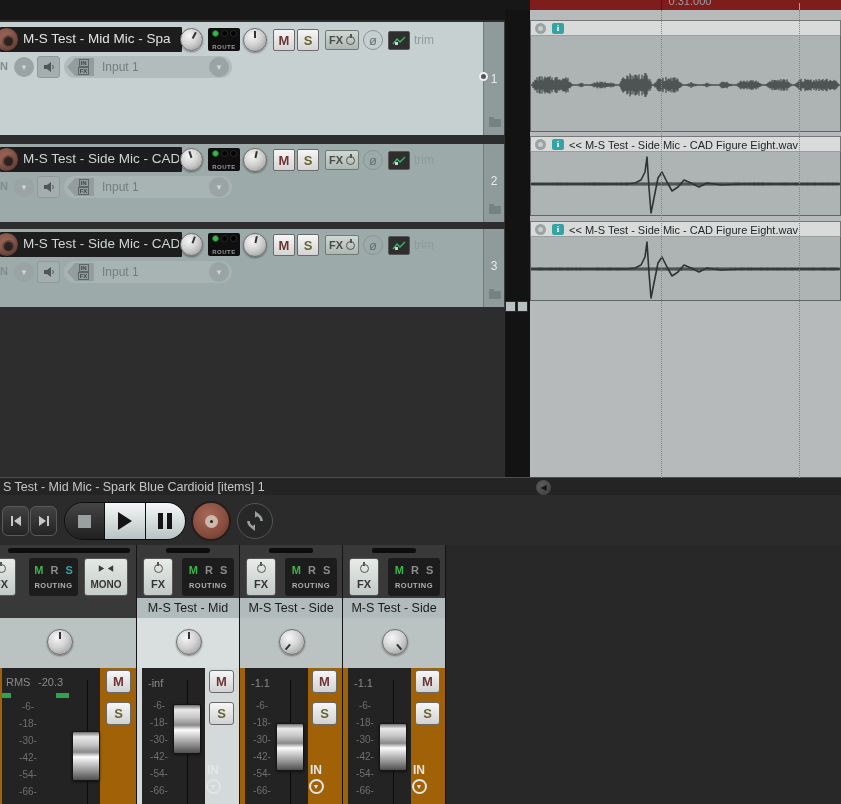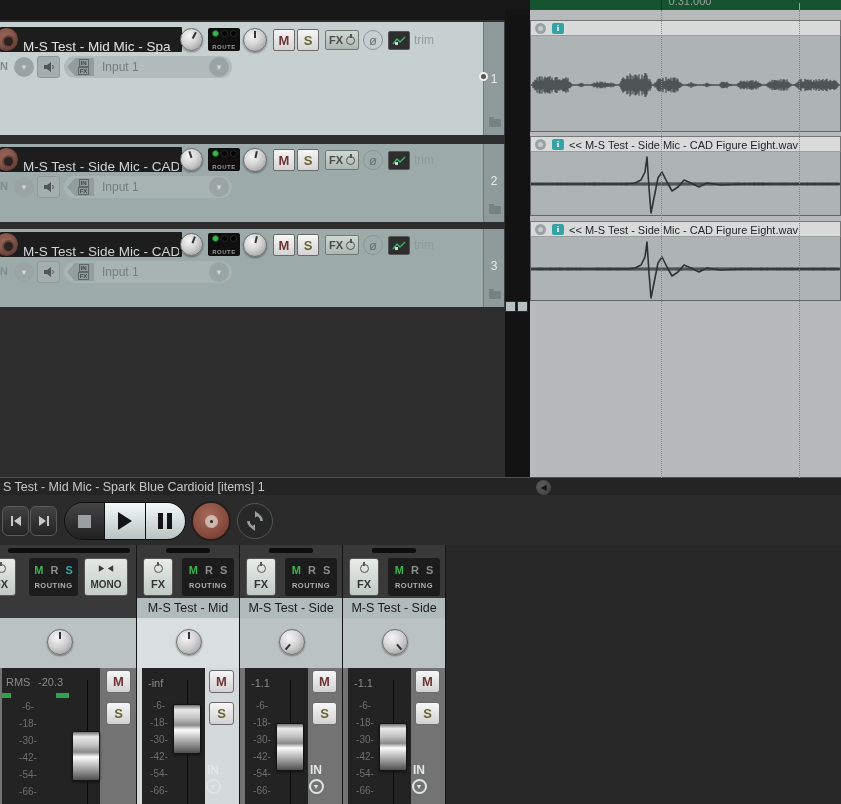--- a/index.html
+++ b/index.html
@@ -16,21 +16,21 @@
   .track{left:0;width:505px;background:#9daaaa}
   .track.sel{background:#c7d0d0}
   .namerow{position:absolute;left:0;height:26px;width:483px}
   .namebar{position:absolute;left:0;top:0;width:182px;height:25px;background:#1d1d1d;border-radius:1px}
   .recarm{position:absolute;left:-6px;top:0;width:25px;height:25px;border-radius:50%;
           background:radial-gradient(circle at 45% 40%,#a06а55,#8a5a50 40%,#5e3c34 75%,#3a2a24);
           background:radial-gradient(circle at 45% 40%,#9a6455,#8a5a50 40%,#5e3c34 75%,#3a2a24);
           border:1px solid #201a18}
   .recarm::after{content:"";position:absolute;left:7px;top:7px;width:9px;height:9px;border-radius:50%;
           background:#2c2320;border:2px solid #6b463c}
-  .tname{position:absolute;left:23px;top:12px;width:156px;font-size:13.5px;color:#e2e2e2;
+  .tname{position:absolute;left:23px;top:4px;width:156px;font-size:13.5px;color:#e2e2e2;
          white-space:nowrap;overflow:hidden}
   .track:not(.sel) .tname{color:#cfd4d4}
   .knob{position:relative;border-radius:50%;border:1px solid #6f6f6f;
         background:radial-gradient(circle at 38% 32%,#f6f6f6,#d2d2d2 45%,#a8a8a8 80%,#8f8f8f);
         box-shadow:0 1px 2px rgba(0,0,0,.4)}
   .knob .mark{position:absolute;inset:0;}
   .knob .mark::before{content:"";position:absolute;left:calc(50% - 1px);top:2px;width:2px;height:7px;background:#333}
   .route{position:absolute;left:208px;top:1px;width:32px;height:23px;background:#0f0f0f;border-radius:2px;
          display:flex;flex-direction:column;align-items:center;justify-content:space-between;padding:2px 0 1px}
   .leds{display:flex;gap:2px}
@@ -66,21 +66,21 @@
   .hex span{font-size:6px;font-weight:bold;color:#3f4747;line-height:6px;border:1px solid #5c6666;padding:0 1px}
   .pill .inputname{position:absolute;left:38px;top:4px;font-size:12px;color:#727e7e}
   .numstrip{position:absolute;left:483px;top:0;bottom:0;width:22px;background:#8f9b9b;border-left:1px solid #6f7a7a;
             border-right:1px solid #3a3f3f}
   .numstrip .num{position:absolute;left:0;width:100%;text-align:center;font-size:12px;color:#e8eaea}
   .numdot{position:absolute;left:-5px;width:9px;height:9px;border-radius:50%;border:2px solid #f0f0f0;background:#555}
   .folder{position:absolute;left:5px;bottom:8px;width:12px;height:8px;background:#768181;border-radius:1px}
   .folder::before{content:"";position:absolute;left:0;top:-2px;width:5px;height:2px;background:#768181}
 
   
-  .ruler{left:530px;top:0;width:311px;height:16px;background:#14532d;overflow:hidden}
+  .ruler{left:530px;top:0;width:311px;height:16px;background:#7f1d1d;overflow:hidden}
   .ruler .rlabel{position:absolute;left:125px;top:-5px;width:70px;text-align:center;font-size:11px;color:#9aa0a0}
   .arrange{left:530px;top:10px;width:311px;height:468px;background:#b6baba}
   .gridline{position:absolute;top:0;bottom:0;width:0;border-left:1px dotted #7e8383;z-index:3}
   .item{position:absolute;left:0;width:311px;z-index:1}
   .ihead{position:absolute;left:0;top:0;width:100%;height:15px;background:#d9dbdb;border:1px solid #777;border-bottom:none}
   .mutec{position:absolute;left:4px;top:2px;width:11px;height:11px;border-radius:50%;background:#c8cccc;border:3px solid #9aa2a2}
   .ibadge{position:absolute;left:21px;top:2px;width:12px;height:11px;background:var(--info_badge);border-radius:2px;
           color:#fff;font-weight:bold;font-size:9px;font-family:"Liberation Serif",serif;text-align:center;line-height:11px}
   .ilabel{position:absolute;left:38px;top:2px;right:2px;font-size:11px;color:#202525;white-space:nowrap;overflow:hidden}
   .ibody{position:absolute;left:0;top:15px;width:100%;background:#aeb3b3;border:1px solid #606565;border-top:1px solid #9a9e9e}
@@ -131,21 +131,21 @@
   .mrs .row1 .lm{color:var(--led_green)} .mrs .row1 .lr{color:#8c8c8c}
   .mrs .row1 .ls{color:#8c8c8c} .mrs .row1 .ls.teal{color:var(--info_badge)}
   .mrs .row2{font-size:7.5px;font-weight:bold;color:#b0b0b0;letter-spacing:.5px}
   .mono{position:absolute;top:13px;width:44px;height:38px;border:1px solid #565656;border-radius:3px;
         background:linear-gradient(180deg,#e4e8e5,#c6cec9);display:flex;flex-direction:column;align-items:center;justify-content:space-evenly}
   .mono b{font-size:10px;color:#333}
   .sname{position:absolute;top:53px;left:0;right:0;height:20px;background:#b2bbbb;font-size:12.5px;color:#1a1a1a;
          text-align:center;line-height:20px;white-space:nowrap;overflow:hidden}
   .knobrow{position:absolute;top:73px;left:0;right:0;height:50px;background:#bac2c2}
   .strip.sel .knobrow{background:#d9dede}
-  .faderrow{position:absolute;top:123px;left:0;right:0;bottom:0;background:#737373}
+  .faderrow{position:absolute;top:123px;left:0;right:0;bottom:0;background:#a16207}
   .strip.sel .faderrow{background:#d4dada}
   .meterpanel{position:absolute;top:0;bottom:0;background:#232323}
   .readout{position:absolute;font-size:11px;color:#8a8a8a}
   .dbcol{position:absolute;top:0;bottom:0}
   .dbcol span{position:absolute;left:0;width:100%;text-align:center;font-size:10px;color:#6f6f6f}
   .gtick{position:absolute;height:5px;background:var(--meter_green)}
   .ftrack{position:absolute;top:12px;bottom:0;width:1px;background:#0b0b0b}
   .fcap{position:absolute;width:28px;border:1px solid #151515;border-radius:2px;box-shadow:0 1px 3px rgba(0,0,0,.5);
         background:linear-gradient(180deg,#6f6f6f 0,#e9e9e9 10%,#c6c6c6 26%,#8a8a8a 42%,#fdfdfd 52%,#d0d0d0 64%,#9f9f9f 78%,#4f4f4f 100%)}
   .msq{position:absolute;width:25px;height:23px;border:1px solid #6a6a6a;border-radius:3px;

